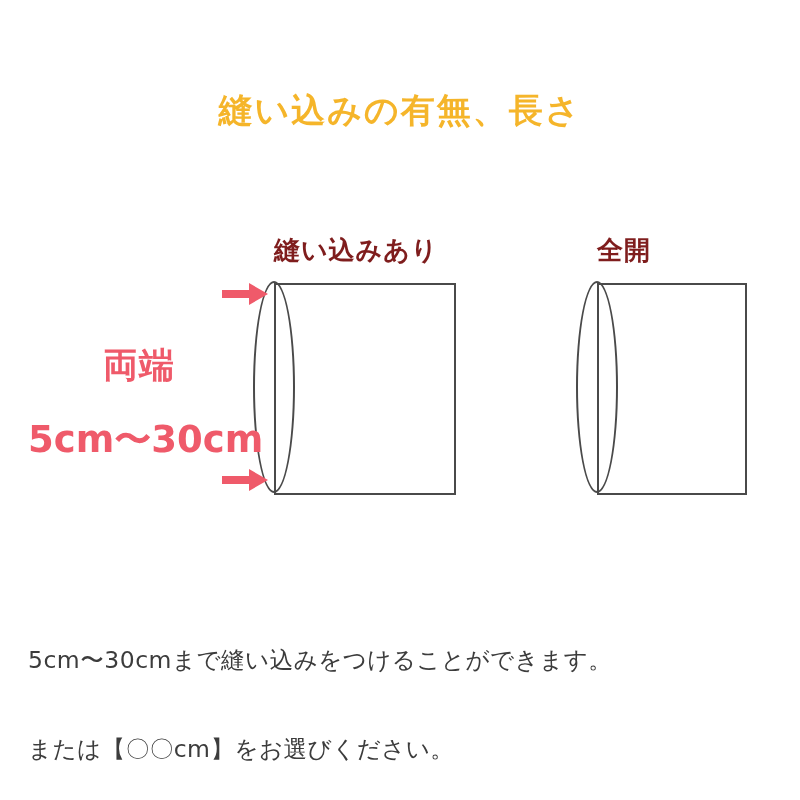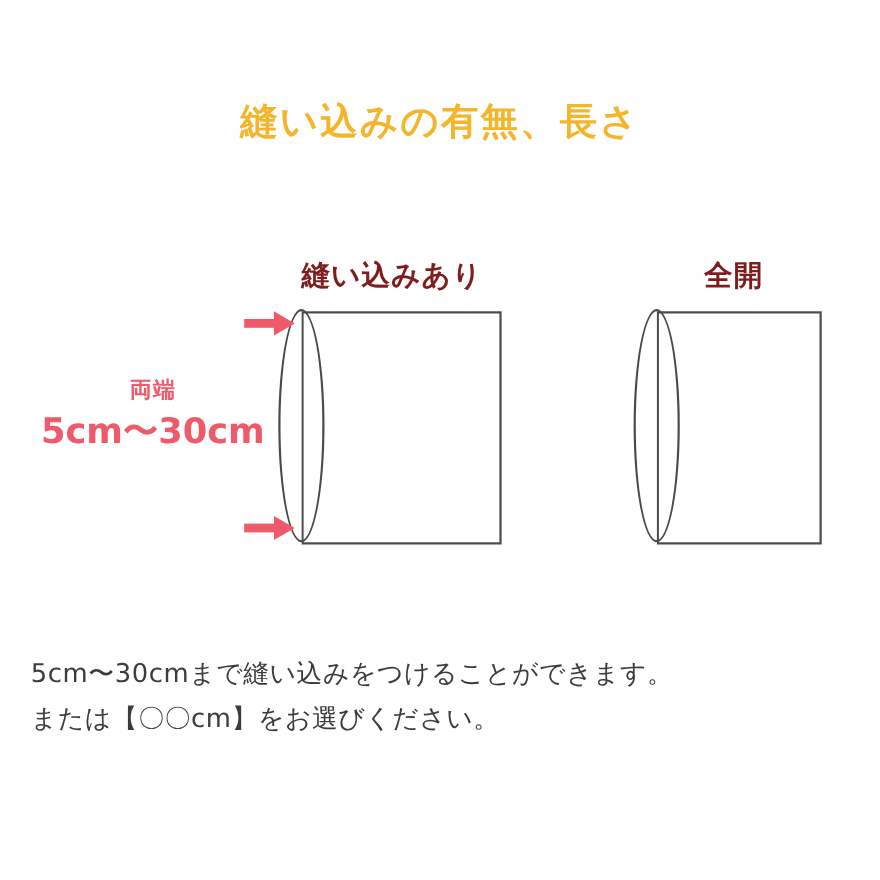--- a/index.html
+++ b/index.html
@@ -41,21 +41,21 @@
   
   .fig-label {
     position: absolute;
     font-size: 26px;
     font-weight: 700;
     color: #7f1d1d;
     white-space: nowrap;
     letter-spacing: 1px;
   }
   .fig-label.left  { left: 274px; top: 233px; }
-  .fig-label.right { left: 640px; top: 233px; }
+  .fig-label.right { left: 597px; top: 233px; }
 
   
   .cyl {
     position: absolute;
     box-sizing: border-box;
   }
   .cyl .body {
     position: absolute;
     left: 0;
     top: 0;
@@ -122,35 +122,35 @@
     position: absolute;
     left: 28px;
     top: 340px;
     width: 222px;
     text-align: center;
     color: #ef5a6a;
     font-weight: 700;
     line-height: 1.45;
     white-space: nowrap;
   }
-  .side-note .l1 { font-size: 20px; letter-spacing: 1px; }
-  .side-note .l2 { font-size: 32px; letter-spacing: 0px; margin-top: 0; }
+  .side-note .l1 { font-size: 35px; letter-spacing: 1px; }
+  .side-note .l2 { font-size: 37px; letter-spacing: 0px; margin-top: 22px; }
 
   
   .desc {
     position: absolute;
     left: 28px;
     top: 592px;
     width: 748px;
     font-size: 23.5px;
     line-height: 41px;
     color: #3c3c3c;
     letter-spacing: 0.5px;
   }
-  .desc div { white-space: nowrap; }
+  .desc div { white-space: nowrap; margin-top: 48px; }
 </style>
 </head>
 <body>
 
 <div id="stage">
 
   <div class="title">縫い込みの有無、長さ</div>
 
   <div class="fig-label left">縫い込みあり</div>
   <div class="cyl" id="cyl-left">

